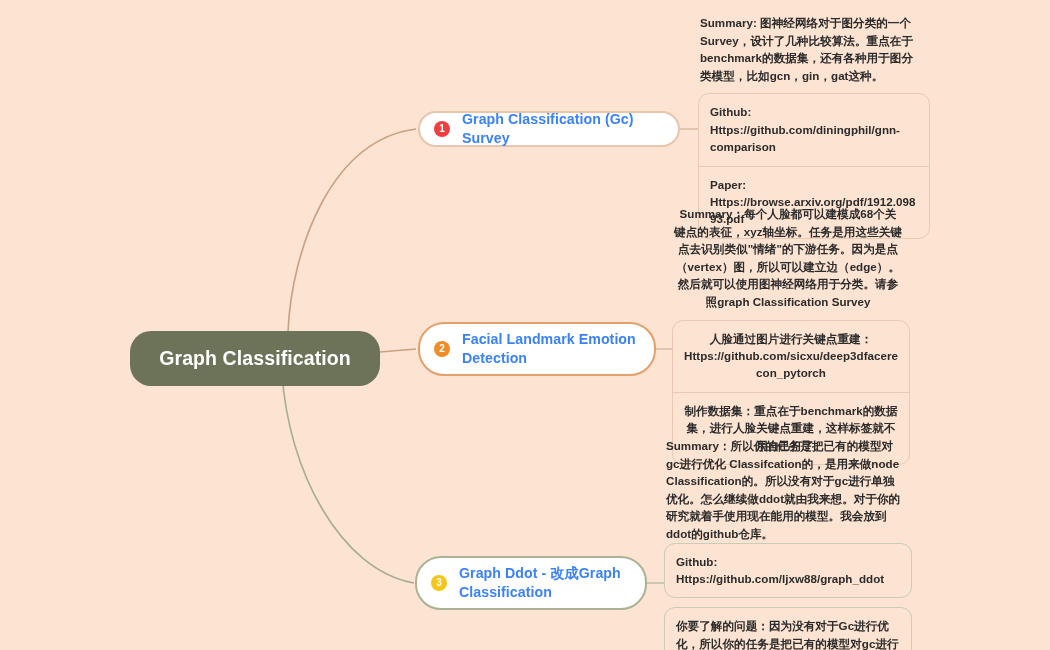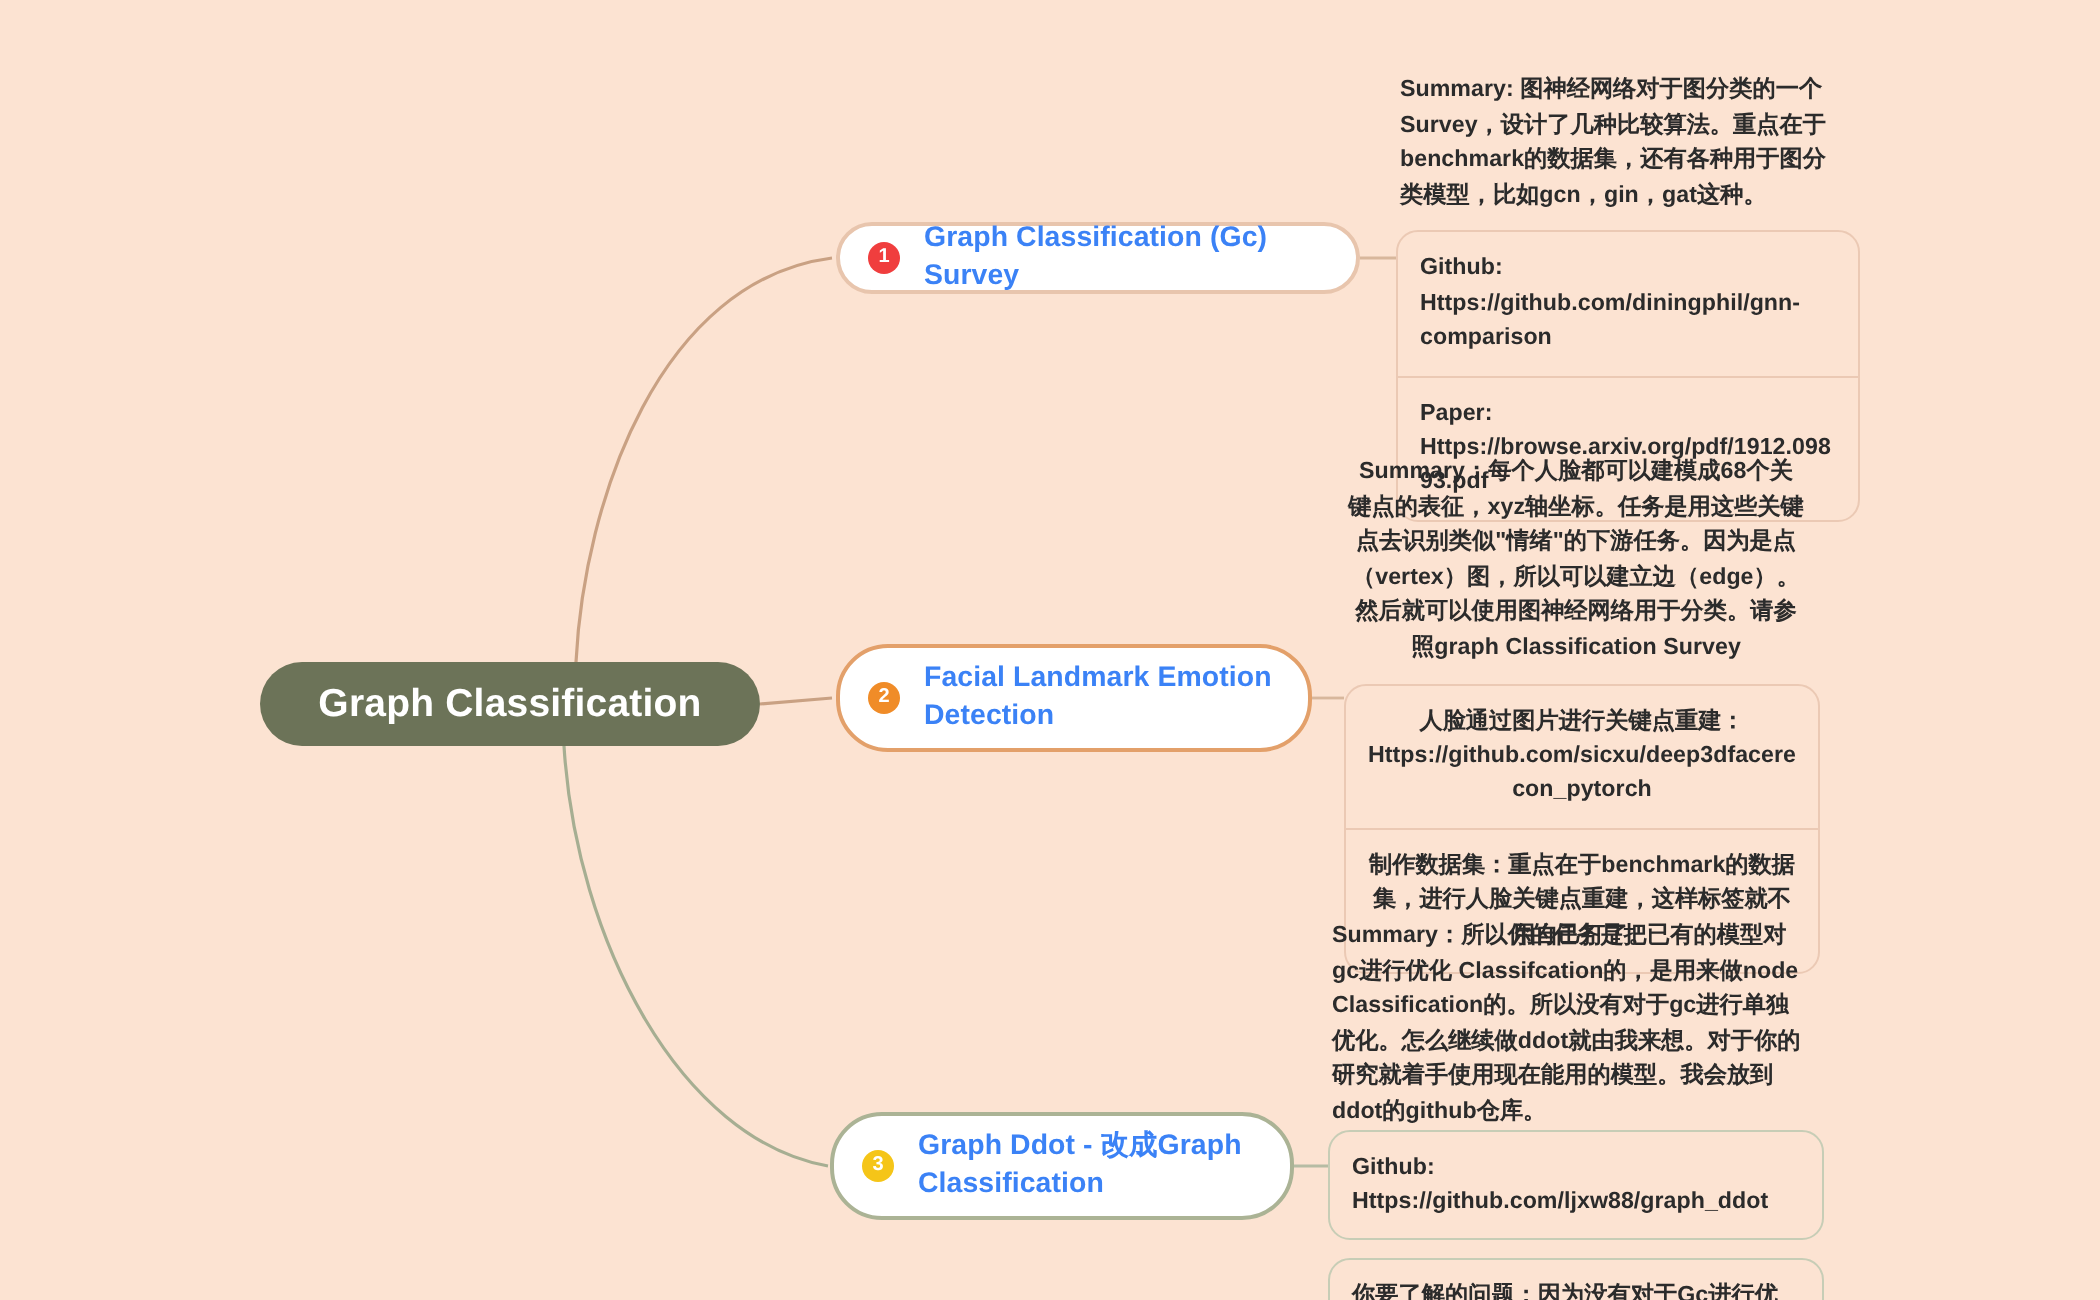--- a/index.html
+++ b/index.html
@@ -17,21 +17,21 @@
   #wires {
     position: absolute; inset: 0;
     width: 1050px; height: 650px;
     pointer-events: none;
   }
 
   
   .root-node {
     position: absolute;
     left: 130px; top: 331px;
-    width: 250px; height: 42px;
+    width: 250px; height: 55px;
     background: #6C7358;
     border-radius: 21px;
     display: flex; align-items: center; justify-content: center;
     z-index: 5;
   }
   .root-node .root-label {
     color: #FFFFFF;
     font-size: 19.5px;
     font-weight: 700;
     letter-spacing: 0.1px;
@@ -85,21 +85,20 @@
   
   .note-group { position: absolute; }
 
   .summary-note {
     font-size: 11.6px;
     font-weight: 700;
     color: #2B2B2B;
     line-height: 1.52;
     letter-spacing: 0.02px;
     padding: 0 4px 0 2px;
-    margin-top: 22px;
   }
 
   .card-stack {
     border: 1.4px solid #EBC9B4;
     border-radius: 11px;
     overflow: hidden;
     background: transparent;
   }
   .card-stack .card {
     font-size: 11.6px;

